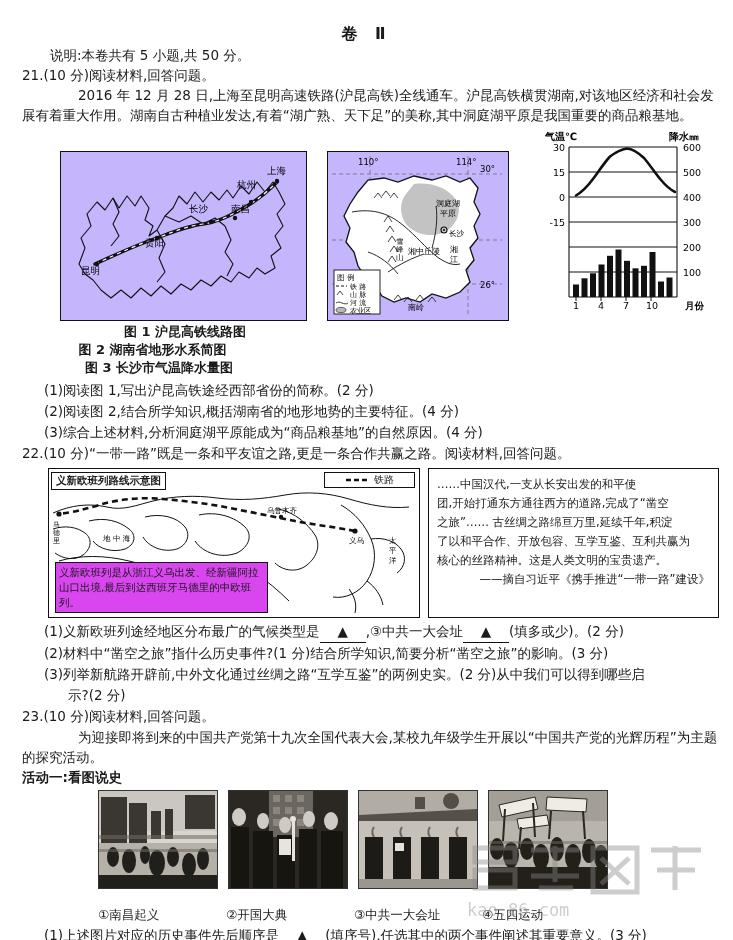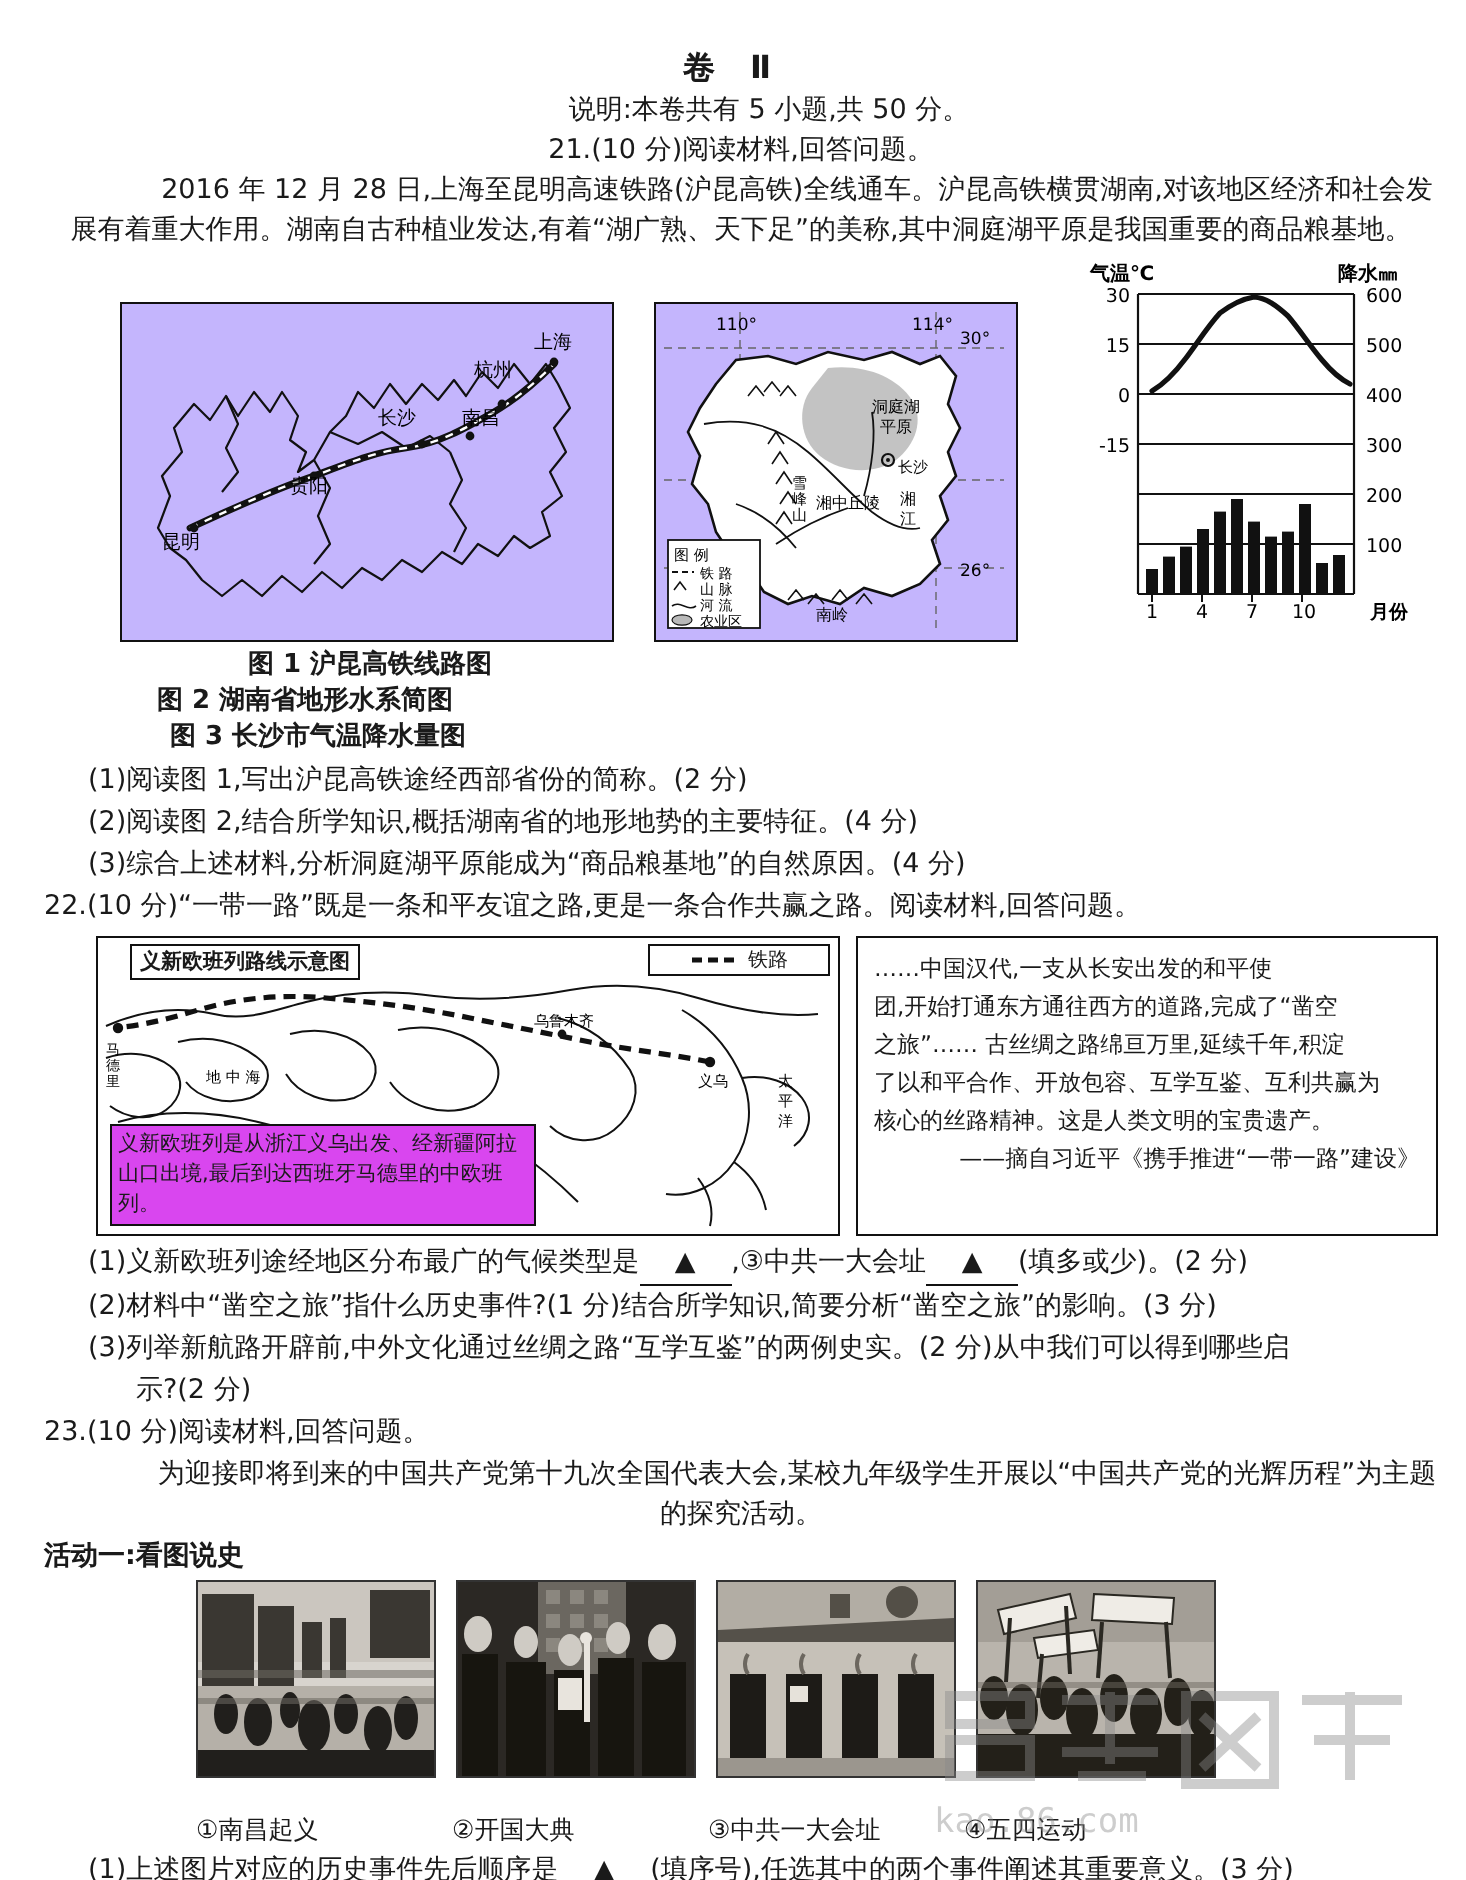--- a/index.html
+++ b/index.html
@@ -1,38 +1,38 @@
 <!DOCTYPE html>
 <html><head>
 <meta charset="utf-8">
 <style>
   html,body{margin:0;padding:0;background:#fff;}
   body{width:733px;height:940px;font-family:"DejaVu Sans","Liberation Serif",serif;color:#1a1a1a;position:relative;overflow:hidden;}
   .page{position:relative;width:733px;height:940px;}
   .hdr{text-align:center;font-size:16px;font-weight:bold;letter-spacing:6px;padding-top:24px;}
-  .para{font-size:13.5px;line-height:20px;margin:0;text-align:center;}
+  .para{font-size:13.5px;line-height:20px;margin:0;}
   .ind1{text-indent:28px;}
   .ind2{text-indent:56px;}
   .block{padding:0 14px 0 22px;}
   .q{font-size:13.5px;line-height:21px;margin:0;}
   .figrow{display:flex;justify-content:space-between;align-items:flex-end;padding:4px 6px 0 60px;}
   .figbox{border:1.2px solid #111;background:#c4b5fd;position:relative;}
   .f1{width:245px;height:168px;}
   .f2{width:180px;height:168px;}
   .capline{display:flex;justify-content:space-between;padding:2px 8px 0 60px;font-size:13px;font-weight:bold;flex-direction:column;}
   .capline span{text-align:center;}
   .blank{display:inline-block;min-width:46px;border-bottom:1px solid #111;text-align:center;}
   .mapsvg{display:block;}
   .q22wrap{display:flex;gap:8px;padding:4px 14px 0 48px;align-items:stretch;}
   .mapbox{border:1.2px solid #111;width:370px;position:relative;background:#fff;}
   .quotebox{border:1.2px solid #111;flex:1;padding:6px 8px;font-size:11.5px;line-height:19px;}
   .quotebox p{margin:0;}
   .qcite{text-align:right;margin-top:2px;}
   .legendbox{position:absolute;right:4px;top:3px;border:1px solid #111;padding:0 20px;font-size:10px;display:flex;align-items:center;gap:3px;background:#fff;}
-  .ltitle{position:absolute;left:16px;top:3px;border:1px solid #111;padding:1px 4px;font-size:10.5px;background:#fff;font-weight:bold;}
+  .ltitle{position:absolute;left:2px;top:3px;border:1px solid #111;padding:1px 4px;font-size:10.5px;background:#fff;font-weight:bold;}
   .mapnote{position:absolute;left:6px;bottom:4px;width:205px;border:1px solid #111;background:#d946ef;font-size:10.5px;line-height:15px;padding:2px 3px;}
   .actv{font-size:13.5px;font-weight:bold;margin:2px 0 0 0;}
   .photos{display:flex;gap:10px;padding:3px 0 0 98px;}
   .photo{width:118px;height:97px;border:1px solid #333;overflow:hidden;position:relative;background:#efefef;}
   .pcaps{display:flex;padding:18px 0 0 98px;font-size:12.5px;}
   .pcaps span{width:128px;}
   .wm{position:absolute;right:12px;bottom:18px;width:260px;height:86px;opacity:.42;pointer-events:none;}
 </style>
 </head>
 <body>

